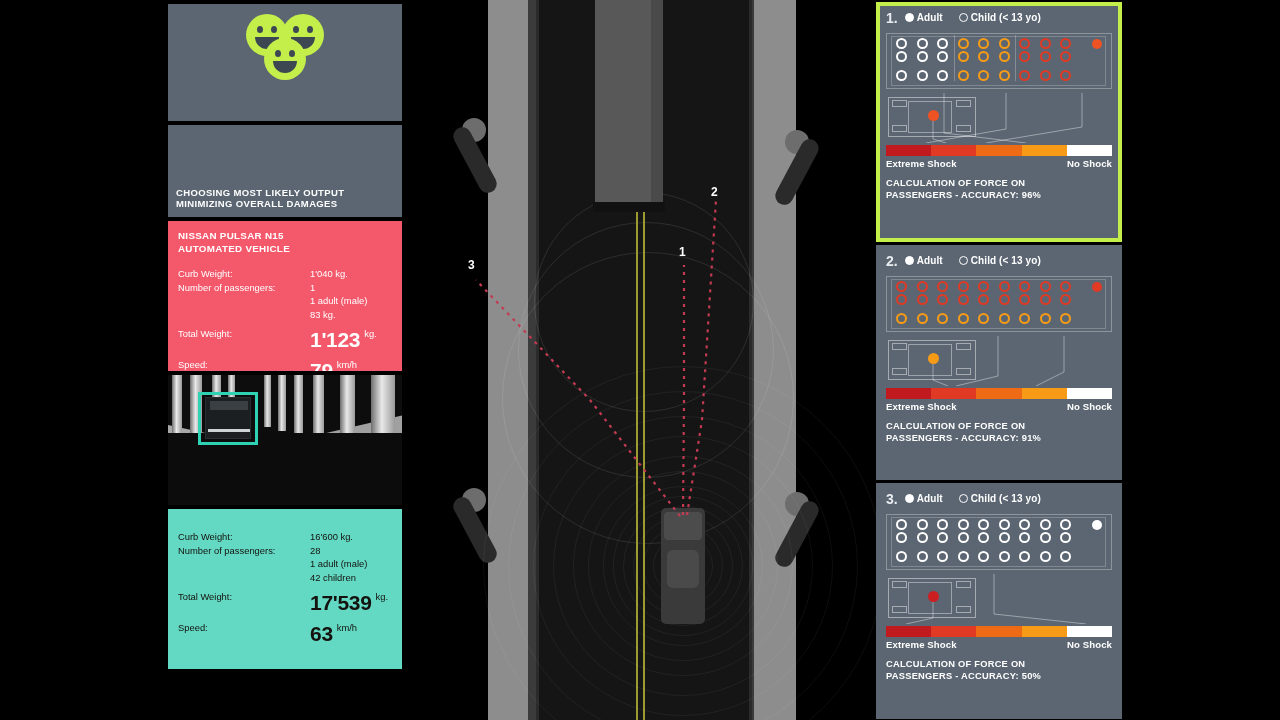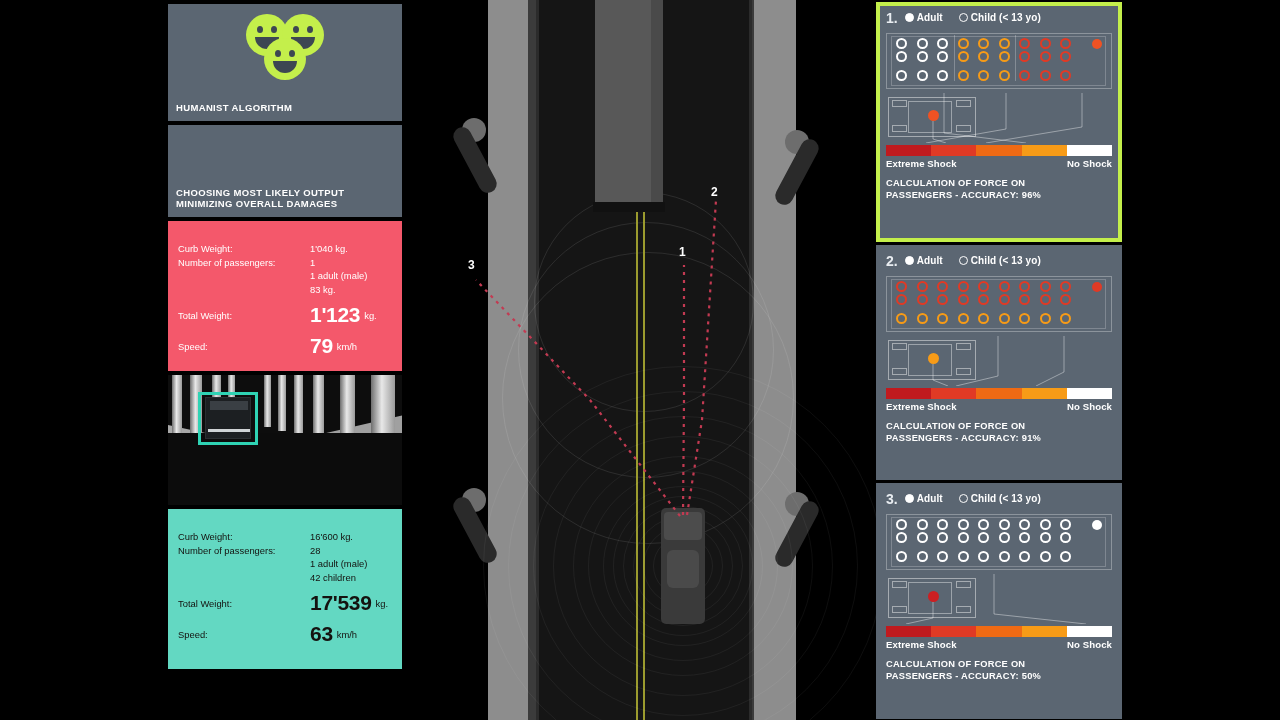--- a/index.html
+++ b/index.html
@@ -47,21 +47,21 @@
   .vpanel { padding: 9px 10px 10px 10px; }
   #panel-car { background: #f4586b; height: 150px; }
   #panel-bus { background: #63d8c2; height: 160px; }
   .v-title { font-size: 9.8px; font-weight: bold; line-height: 12.5px; letter-spacing: .3px; }
   #panel-car .v-title, #panel-car .v-row, #panel-car .v-big-label, #panel-car .v-unit, #panel-car .v-big { color: #ffffff; }
   #panel-bus .v-title, #panel-bus .v-row, #panel-bus .v-big-label, #panel-bus .v-unit, #panel-bus .v-big { color: #14120f; }
   .v-specs { margin-top: 12px; }
   .v-row { display: flex; font-size: 9.4px; line-height: 13.6px; }
   .v-row .k { width: 132px; flex: none; }
   .v-row .v { flex: 1; }
-  .v-big-row { display: flex; align-items: center; margin-top: 7px; }
+  .v-big-row { display: flex; align-items: flex-start; margin-top: 7px; }
   .v-big-label { font-size: 9.4px; width: 132px; flex: none; }
   .v-big { font-size: 21px; font-weight: bold; letter-spacing: -.3px; }
   .v-unit { font-size: 9.4px; margin-left: 4px; }
 
   
   #panel-camera { height: 130px; background: #0b0b0b; position: relative; }
   .cam-sky { position: absolute; inset: 0; background: #0d0d0d; }
   .cam-walk-l { position: absolute; left: -4px; top: 62px; width: 120px; height: 52px;
     background: #a8a8a8; transform: skewY(12deg); }
   .cam-walk-r { position: absolute; right: -30px; top: 52px; width: 160px; height: 70px;
@@ -147,31 +147,34 @@
               <div class="eye r"></div>
               <div class="mouth"></div>
             </div>
           <div class="smiley s3">
               <div class="eye l"></div>
               <div class="eye r"></div>
               <div class="mouth"></div>
             </div>
         </div>
       </div>
-      <div class="panel-caption">HUMANIST ALGORITHM</div>
     </div>
 
     <div class="panel slate" id="panel-strategy">
       <div class="panel-caption">
         <div>CHOOSING MOST LIKELY OUTPUT</div>
         <div>MINIMIZING OVERALL DAMAGES</div>
       </div>
     </div>
 
     <div class="panel vpanel" id="panel-car">
+      <div class="v-title">
+        <div>NISSAN PULSAR N15</div>
+        <div>AUTOMATED VEHICLE</div>
+      </div>
       <div class="v-specs">
         <div class="v-row">
             <span class="k">Curb Weight:</span>
             <span class="v">1'040 kg.</span>
           </div>
         <div class="v-row">
             <span class="k">Number of passengers:</span>
             <span class="v">1</span>
           </div>
         <div class="v-row">

